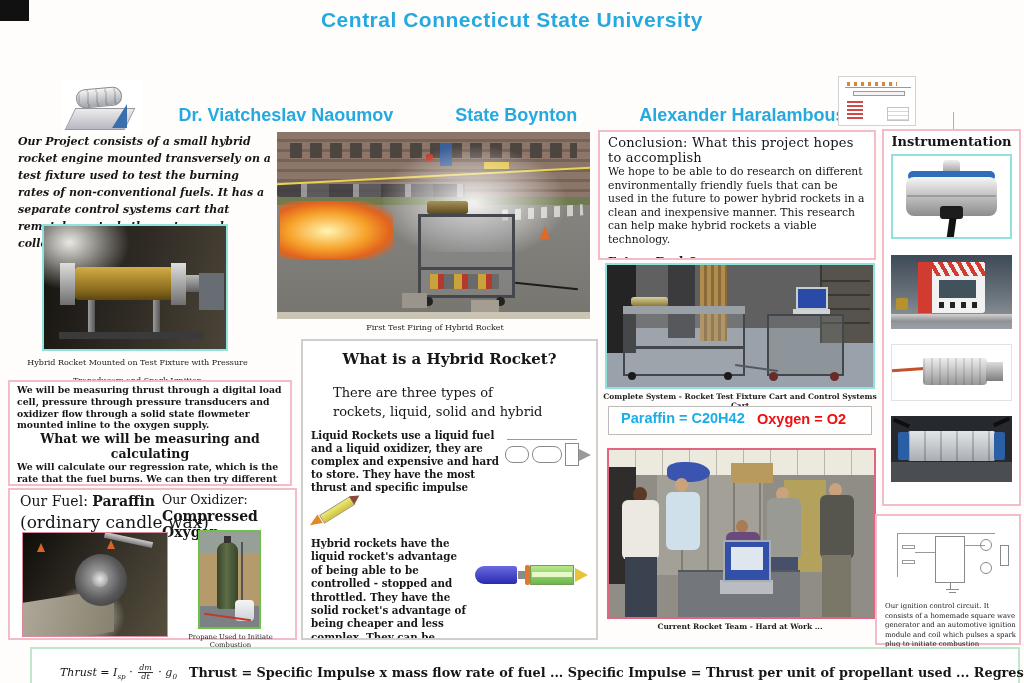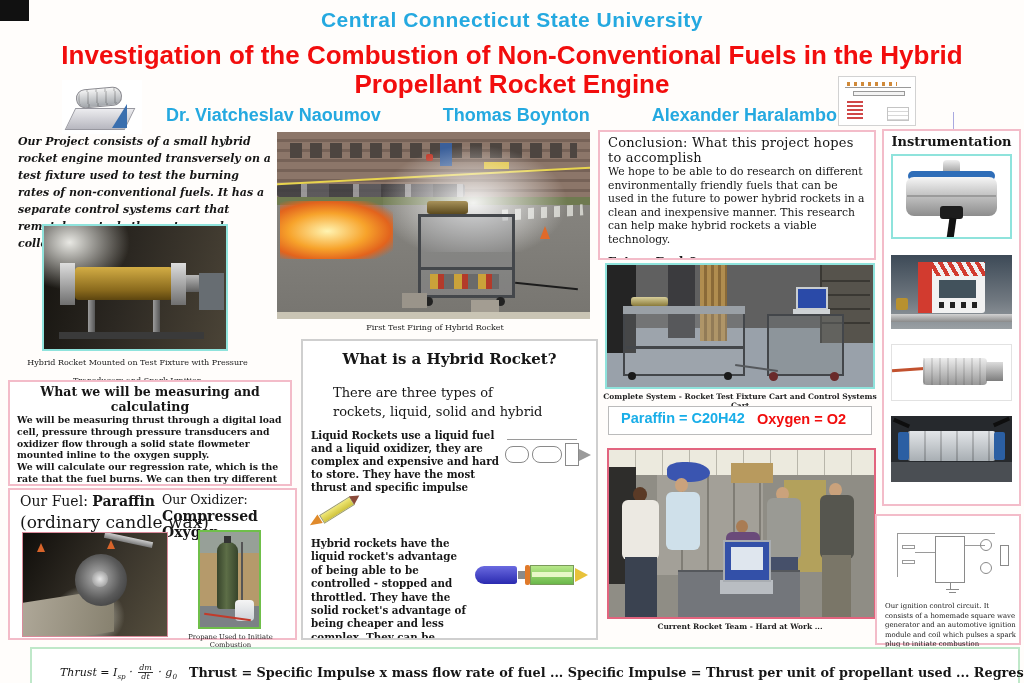--- a/index.html
+++ b/index.html
@@ -18,25 +18,24 @@
 </head>
 <body>
 
 <div class="poster">
 
   <div class="abs" style="left:0;top:0;width:29px;height:21px;background:#111"></div>
   <div class="abs" style="left:953px;top:112px;width:1px;height:30px;background:#a9a9e0"></div>
 
   <div class="abs sans" style="left:0;right:0;top:8px;text-align:center;font-size:21px;font-weight:bold;color:#25a9e0;letter-spacing:.5px">Central Connecticut State University</div>
 
-  <div class="abs sans" style="left:50px;top:41px;width:924px;text-align:center;font-size:26px;line-height:29px;font-weight:bold;color:#f20d0d">Investigation of the Combustion of Non-Conventional Fuels in the Hybrid Propellant Rocket Engine</div>
 
   <div class="abs sans" style="left:162px;top:105px;width:700px;display:flex;justify-content:center;gap:62px;font-size:18px;font-weight:bold;color:#25a9e0">
     <span>Dr. Viatcheslav Naoumov</span>
-    <span>Thomas Boynton</span>
+    <span>State Boynton</span>
     <span>Alexander Haralambous</span>
   </div>
 
   <div class="photo" style="left:62px;top:80px;width:80px;height:54px;background:#fff">
     <div class="abs" style="left:8px;top:28px;width:60px;height:22px;background:linear-gradient(#ececef,#b7b7bf);border:1px solid #97979f;transform:skewX(-26deg)"></div>
     <div class="abs" style="left:50px;top:24px;width:0;height:0;border-left:15px solid transparent;border-bottom:24px solid #3a6fae"></div>
     <div class="abs" style="left:14px;top:8px;width:46px;height:19px;border:1px solid #8a8a90;border-radius:9px;background:linear-gradient(180deg,#f4f4f4,#a2a6ab);transform:rotate(-5deg)"></div>
     <div class="abs" style="left:16px;top:9px;width:42px;height:17px;border-radius:8px;background:repeating-linear-gradient(90deg,rgba(0,0,0,.14) 0 2px,transparent 2px 9px);transform:rotate(-5deg)"></div>
   </div>
 
@@ -57,22 +56,22 @@
     <div class="abs" style="left:70%;top:30%;width:8%;height:34%;background:linear-gradient(180deg,#dedede,#6f6f6f)"></div>
     <div class="abs" style="left:78%;top:40%;width:9%;height:14%;background:linear-gradient(180deg,#b9b9b9,#5f5f5f);border-radius:0 4px 4px 0"></div>
     <div class="abs" style="left:24%;top:60%;width:4%;height:32%;background:linear-gradient(90deg,#9c9c9c,#565656)"></div>
     <div class="abs" style="left:60%;top:60%;width:4%;height:32%;background:linear-gradient(90deg,#9c9c9c,#565656)"></div>
     <div class="abs" style="left:8%;top:86%;width:80%;height:6%;background:#3a3a3a"></div>
     <div class="abs" style="right:1%;top:38%;width:14%;height:30%;background:#676d72"></div>
   </div>
   <div class="cap" style="left:25px;top:354px;width:225px;font-size:8px;line-height:18px">Hybrid Rocket Mounted on Test Fixture with Pressure Transducers and Spark Ignition</div>
 
   <div class="box" style="left:8px;top:380px;width:284px;height:106px;border:2px solid #f3bcc9;padding:2px 7px;overflow:hidden">
+    <div style="font-size:9.3px;line-height:11.8px;font-weight:600">We will be measuring thrust through a digital load cell, pressure through pressure transducers and oxidizer flow through a solid state flowmeter mounted inline to the oxygen supply.</div>
     <div style="text-align:center;font-size:12.5px;font-weight:bold">What we will be measuring and calculating</div>
-    <div style="font-size:9.3px;line-height:11.8px;font-weight:600">We will be measuring thrust through a digital load cell, pressure through pressure transducers and oxidizer flow through a solid state flowmeter mounted inline to the oxygen supply.</div>
     <div style="font-size:9.3px;line-height:11.8px;font-weight:600">We will calculate our regression rate, which is the rate that the fuel burns. We can then try different formulations of fuel, fuel additives, combustion chamber geometry, etc. to try and improve this burning rate which will in turn produce more thrust and specific impulse</div>
   </div>
 
   <div class="box" style="left:8px;top:488px;width:289px;height:152px;border:2px solid #f3bcc9">
     <div class="abs" style="left:10px;top:3px;font-size:14px">
       <span>Our Fuel:</span>
       <span style="font-weight:bold">Paraffin</span>
     </div>
     <div class="abs" style="left:10px;top:22px;font-size:17px">(ordinary candle wax)</div>
     <div class="abs" style="left:152px;top:2px;font-size:12.5px">Our Oxidizer:</div>

